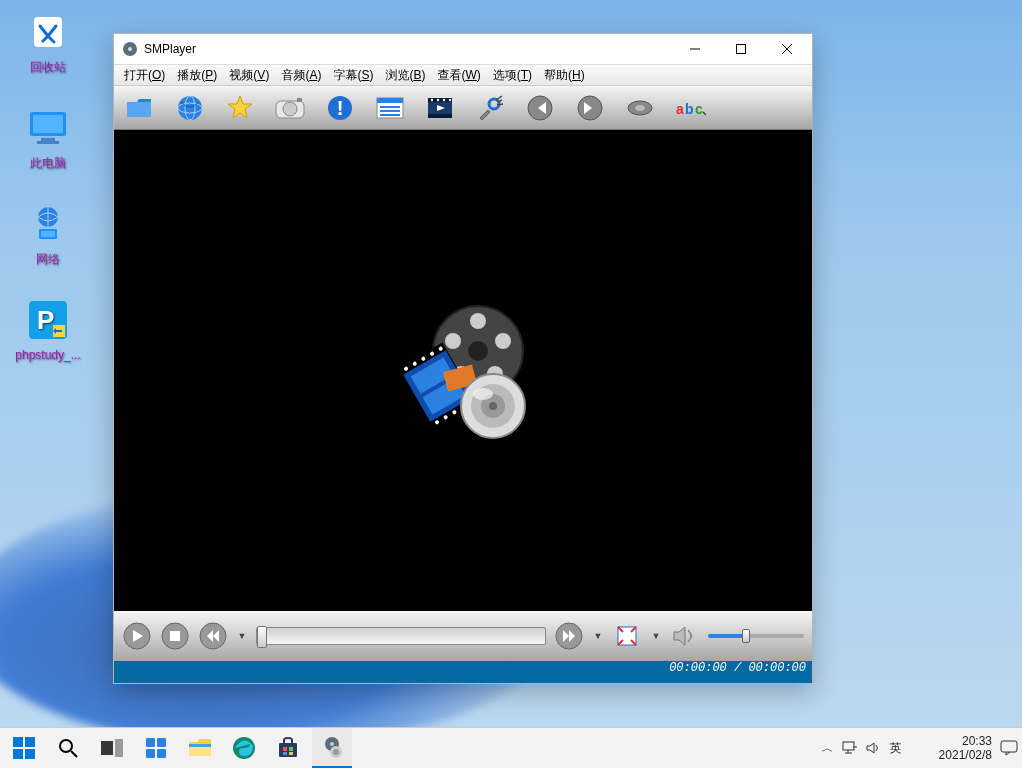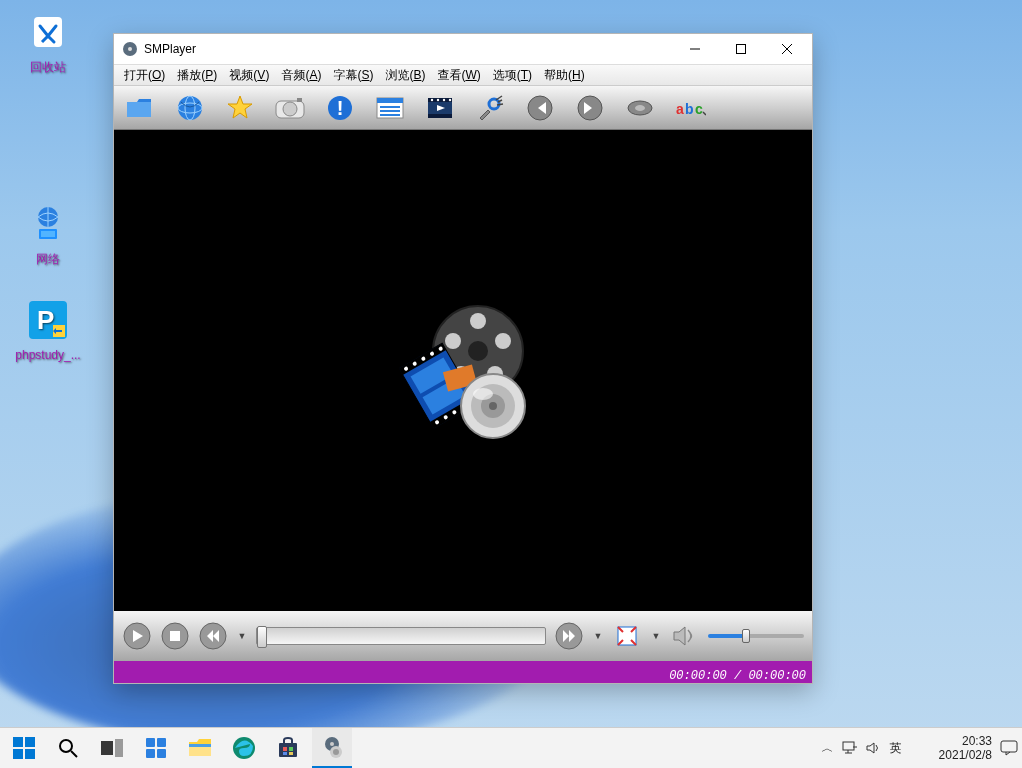--- a/index.html
+++ b/index.html
@@ -33,21 +33,21 @@
 
 .controls { height: 50px; background: linear-gradient(#f6f6f6,#cfcfcf 50%,#a6a6a6); display: flex; align-items: center; padding: 0 8px; gap: 8px; }
 .ctrl-btn { width: 30px; height: 30px; display: flex; align-items: center; justify-content: center; cursor: pointer; }
 .dropdown-arrow { width: 12px; height: 30px; display:flex; align-items:center; justify-content:center; color:#444; font-size:9px; }
 .seekbar { flex: 1; height: 18px; background: linear-gradient(#d0d0d0,#f6f6f6); border: 1px solid #888; border-radius: 2px; position: relative; }
 .seekbar .thumb { position: absolute; left: 0; top: -2px; width: 10px; height: 22px; background: linear-gradient(#fefefe,#ccc); border:1px solid #777; border-radius:2px; }
 .vol-slider { width: 96px; height: 14px; display:flex; align-items:center; position: relative; }
 .vol-track { width:100%; height:4px; background: linear-gradient(90deg,#2b80e0,#2b80e0 35%, #aaa 35%, #aaa); border-radius:2px; }
 .vol-thumb { position:absolute; left:34px; width:8px; height:14px; background: linear-gradient(#fff,#ccc); border:1px solid #666; border-radius:2px; }
 
-.status { height: 22px; background: #a21caf; display: flex; align-items: flex-end; justify-content: flex-end; padding: 0 6px; }
+.status { height: 22px; background: #0369a1; display: flex; align-items: flex-start; justify-content: flex-end; padding: 0 6px; }
 .status span { color: #fff; font-family: "Courier New", monospace; font-size: 12px; font-style: italic; }
 
 
 .taskbar { position: absolute; left: 0; right: 0; bottom: 0; height: 41px; background: #f3f3f3; border-top: 1px solid #ccc; display: flex; align-items: center; }
 .tb-left { display: flex; align-items: center; gap: 4px; padding-left: 4px; }
 .tb-btn { width: 40px; height: 40px; display: flex; align-items: center; justify-content: center; cursor: pointer; }
 .tb-btn.active { border-bottom: 2px solid #0078d4; background: rgba(0,0,0,0.04); }
 .tb-right { margin-left: auto; display: flex; align-items: center; gap: 8px; padding-right: 4px; font-size: 12px; color: #222; }
 .tb-chevron { font-size: 12px; color: #222; }
 .tb-time { text-align: right; line-height: 14px; margin-left: 29px; }
@@ -63,20 +63,31 @@
   <div class="desktop-icon" style="left:10px; top:8px;">
     <div class="icn">
       <svg width="40" height="40" viewBox="0 0 40 40">
           <rect x="6" y="5" width="28" height="30" rx="4" fill="#fff"></rect>
           <path d="M12 14 L20 24 L28 14 M20 24 L14 30 L20 24 L26 30" stroke="#0e6fd6" stroke-width="3" fill="none" stroke-linecap="round"></path>
         </svg>
     </div>
     <div class="lbl">回收站</div>
   </div>
 
+  <div class="desktop-icon" style="left:10px; top:104px;">
+    <div class="icn">
+      <svg width="42" height="38" viewBox="0 0 42 38">
+          <rect x="3" y="3" width="36" height="24" rx="2" fill="#1e90ff"></rect>
+          <rect x="6" y="6" width="30" height="18" fill="#52b4ff"></rect>
+          <rect x="14" y="29" width="14" height="3" fill="#4682c8"></rect>
+          <rect x="10" y="32" width="22" height="3" fill="#4682c8"></rect>
+        </svg>
+    </div>
+    <div class="lbl">此电脑</div>
+  </div>
 
   <div class="desktop-icon" style="left:10px; top:200px;">
     <div class="icn">
       <svg width="42" height="42" viewBox="0 0 42 42">
           <circle cx="21" cy="14" r="10" fill="#2b80e0"></circle>
           <path d="M11 14 Q21 6 31 14 M11 14 Q21 22 31 14 M21 4 V24" stroke="#9dd2ff" stroke-width="1" fill="none"></path>
           <rect x="12" y="26" width="18" height="10" rx="1" fill="#1e90ff"></rect>
           <rect x="14" y="28" width="14" height="6" fill="#52b4ff"></rect>
         </svg>
     </div>

